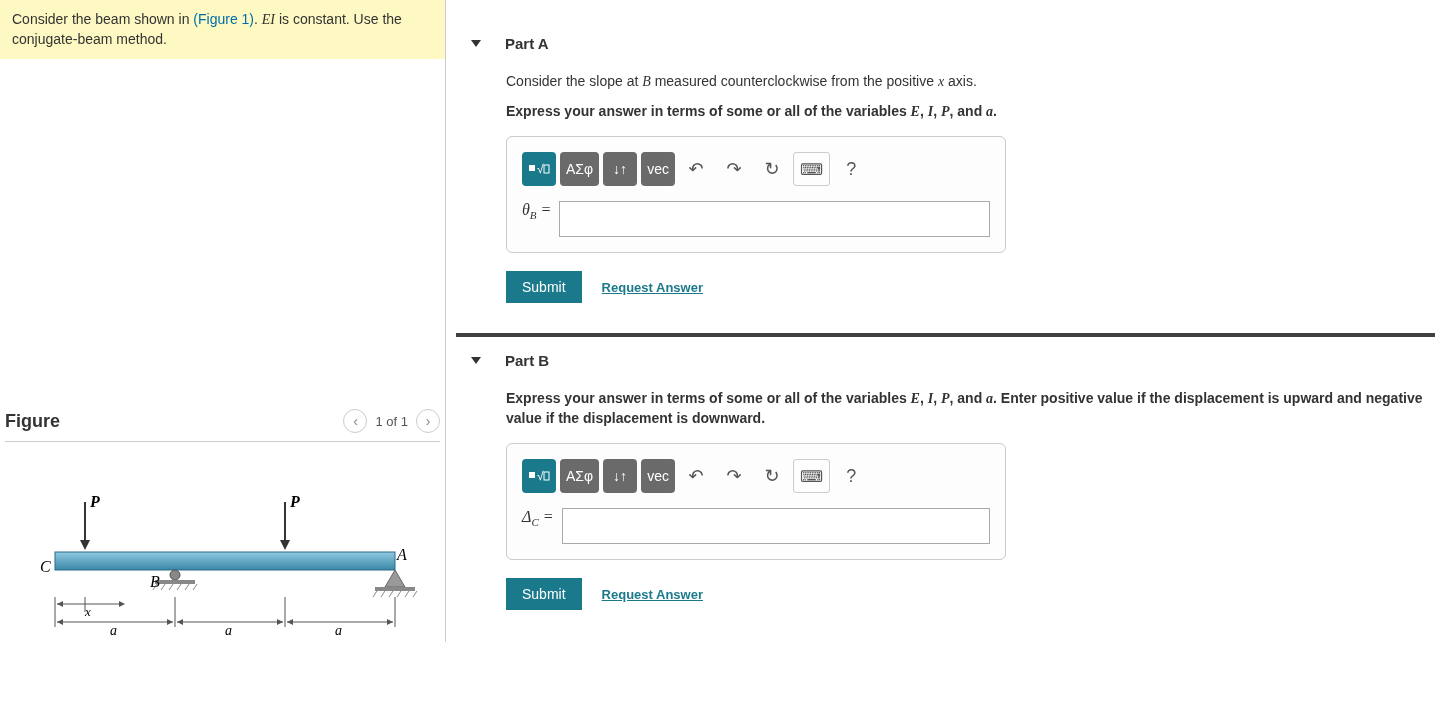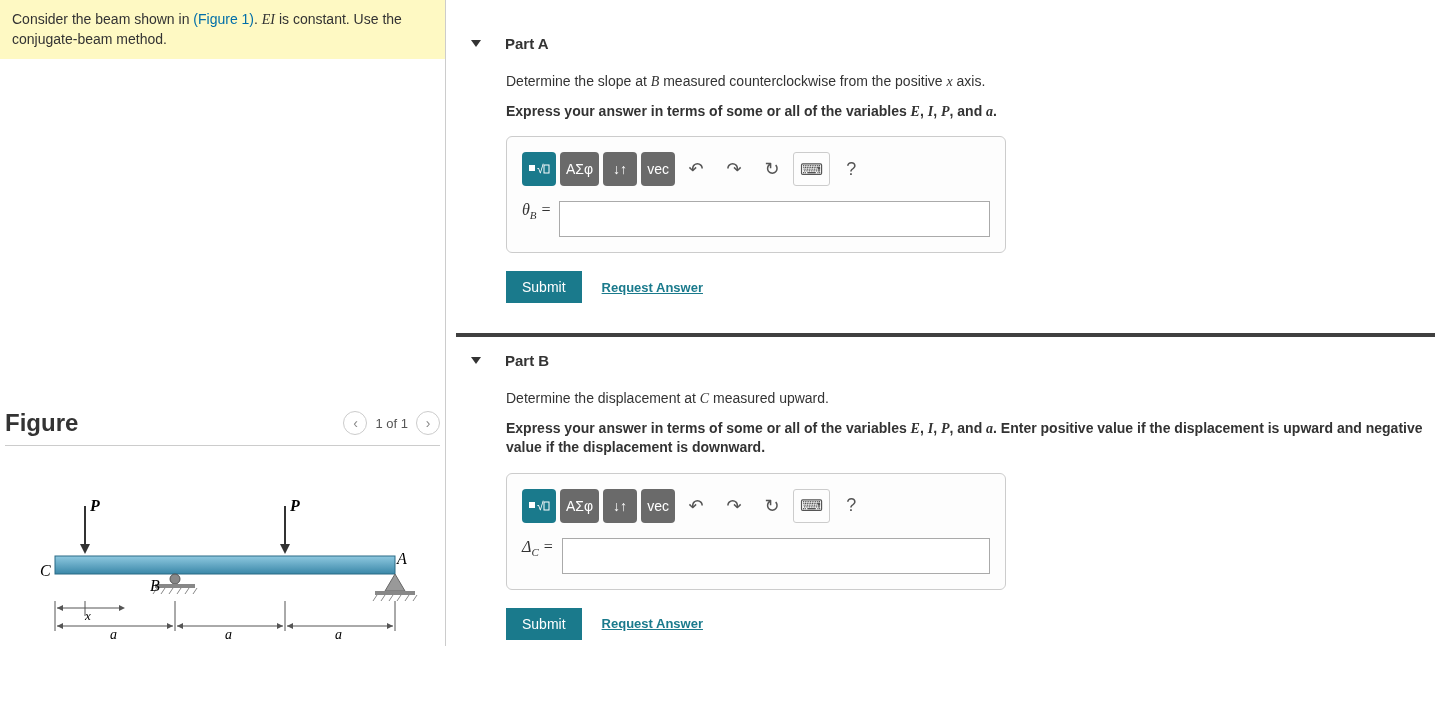--- a/index.html
+++ b/index.html
@@ -19,21 +19,21 @@
     font-size: 14px;
     line-height: 1.4;
   }
   .problem-statement .link { color: #006ea8; }
   .italic-var { font-family: 'Times New Roman', serif; font-style: italic; }
   .figure-section { margin-top: 350px; padding: 0 5px; }
   .figure-header {
     display: flex; justify-content: space-between; align-items: center;
     border-bottom: 1px solid #ccc; padding-bottom: 8px; margin-bottom: 40px;
   }
-  .figure-title { font-size: 24px; font-weight: bold; }
+  .figure-title { font-size: 18px; font-weight: bold; }
   .figure-nav { display: flex; align-items: center; gap: 8px; font-size: 13px; color: #555;}
   .nav-btn {
     width: 24px; height: 24px; border: 1px solid #ccc; border-radius: 50%;
     background: #fff; display: flex; align-items: center; justify-content: center;
     color: #888; cursor: pointer; font-size: 14px;
   }
   .figure-img {
     width: 400px; height: 160px; position: relative; margin: 20px 0 0 30px;
   }
   .part-section { margin-top: 30px; border-top: 4px solid #404040; padding-top: 15px;}
@@ -174,21 +174,21 @@
 
   <div class="right-col">
 
     <div class="part-section">
       <div class="part-header">
         <span class="caret-down"></span>
         <span>Part A</span>
       </div>
       <div class="part-body">
         <div class="question-text">
-          <span>Determine the slope at </span><span class="italic-var">B</span><span> measured counterclockwise from the positive </span><span class="italic-var">x</span><span> axis.</span>
+          <span>Consider the slope at </span><span class="italic-var">B</span><span> measured counterclockwise from the positive </span><span class="italic-var">x</span><span> axis.</span>
         </div>
         <div class="instruction-text">
           <span>Express your answer in terms of some or all of the variables </span><span class="italic-var">E</span>, <span class="italic-var">I</span>, <span class="italic-var">P</span>, and <span class="italic-var">a</span><span>.</span>
         </div>
         <div class="answer-box">
           <div class="toolbar">
             <button class="tb-btn teal">
               <svg width="22" height="18" viewBox="0 0 22 18">
                   <rect x="1" y="5" width="6" height="6" fill="#fff"></rect>
                   <text x="9" y="13" fill="#fff" font-size="12">√</text>
@@ -215,23 +215,20 @@
         </div>
       </div>
     </div>
 
     <div class="part-section">
       <div class="part-header">
         <span class="caret-down"></span>
         <span>Part B</span>
       </div>
       <div class="part-body">
-        <div class="question-text">
-          <span>Determine the displacement at </span><span class="italic-var">C</span><span> measured upward.</span>
-        </div>
         <div class="instruction-text">
           <span>Express your answer in terms of some or all of the variables </span><span class="italic-var">E</span>, <span class="italic-var">I</span>, <span class="italic-var">P</span>, and <span class="italic-var">a</span><span>. Enter positive value if the displacement is upward and negative value if the displacement is downward.</span>
         </div>
         <div class="answer-box">
           <div class="toolbar">
             <button class="tb-btn teal">
               <svg width="22" height="18" viewBox="0 0 22 18">
                   <rect x="1" y="5" width="6" height="6" fill="#fff"></rect>
                   <text x="9" y="13" fill="#fff" font-size="12">√</text>
                   <rect x="16" y="5" width="5" height="8" fill="none" stroke="#fff"></rect>

